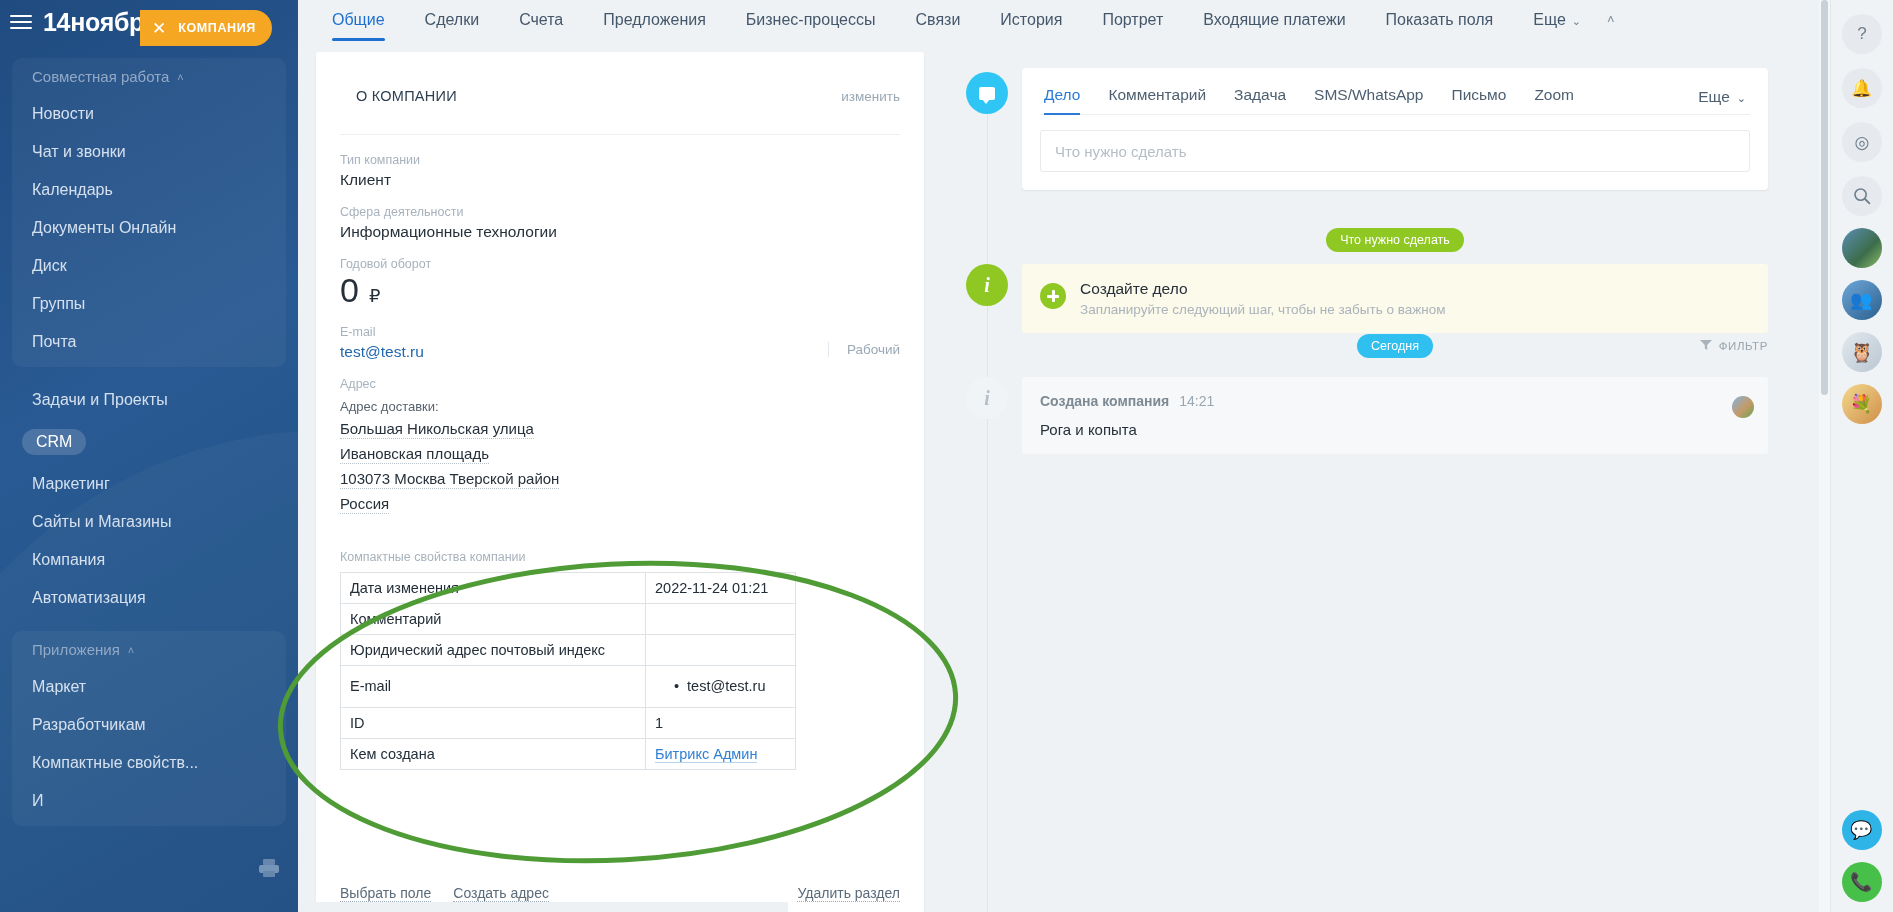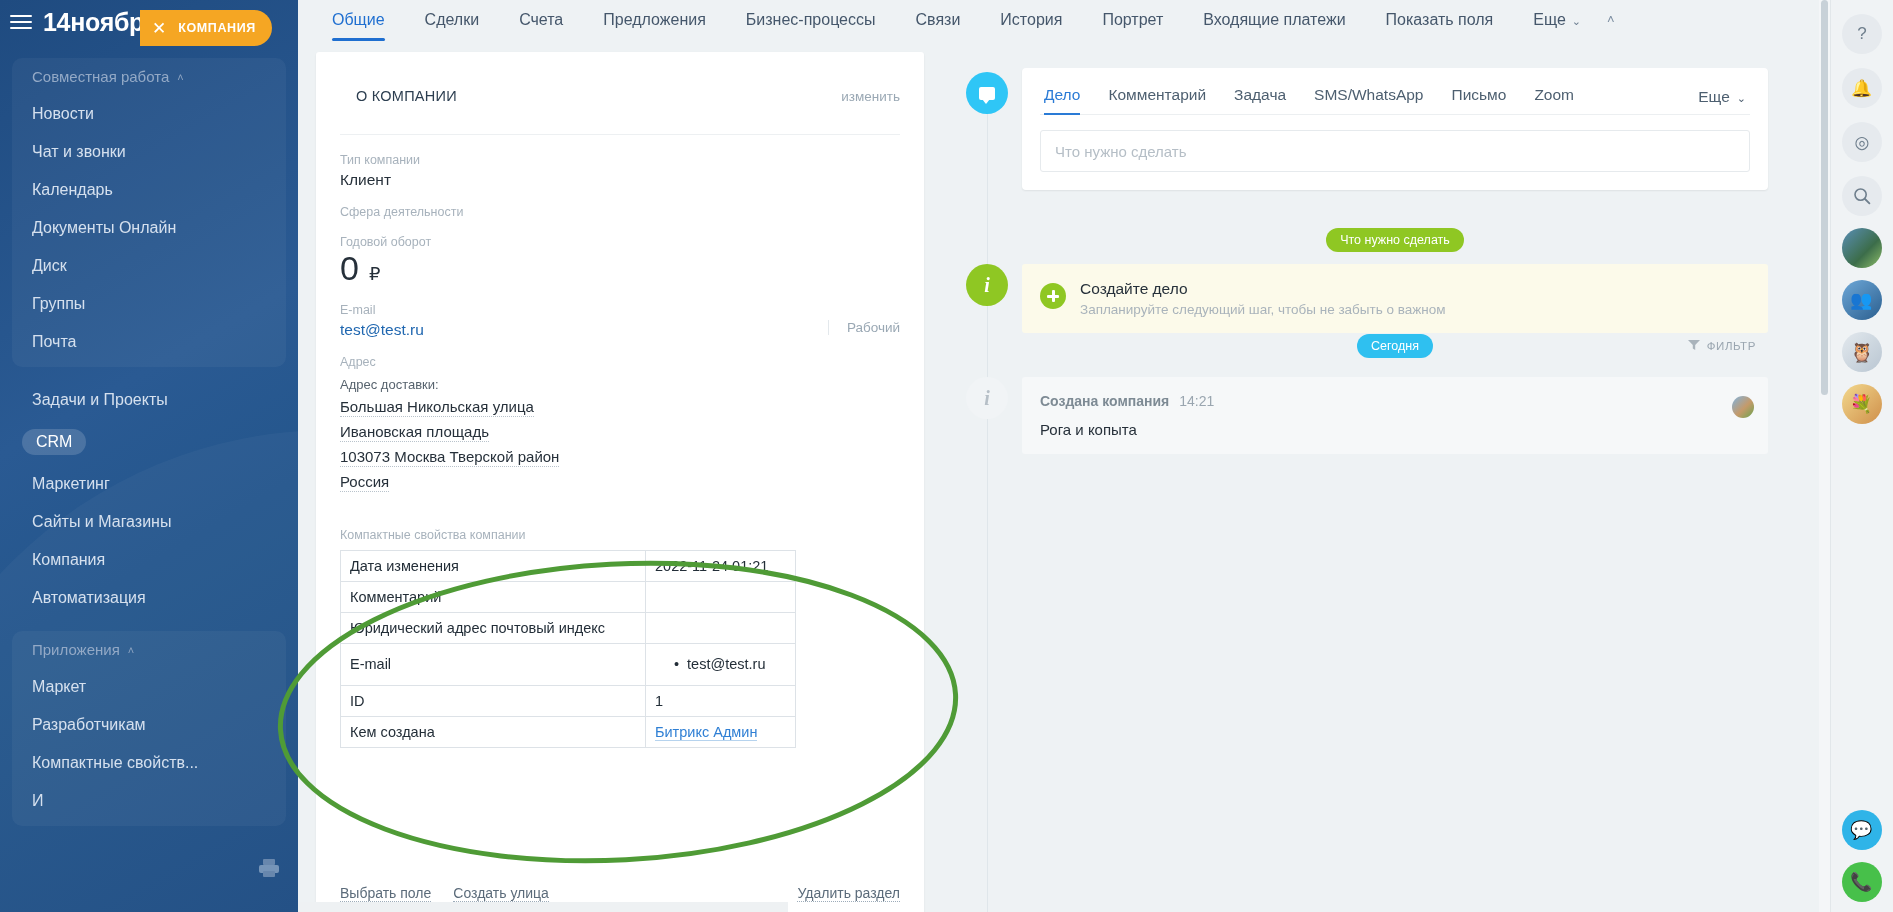--- a/index.html
+++ b/index.html
@@ -212,21 +212,21 @@
   }
   .plus-circle::before{ left: 7px; top: 12px; width: 12px; height: 3px;}
   .plus-circle::after { left: 11.5px; top: 7px; width: 3px; height: 12px;}
   .tl-title { font-size: 15.5px; color:#26303a; }
   .tl-sub { font-size: 13.5px; color:#a9b3bb; margin-top: 4px; }
   .tl-meta { font-size: 14px; color:#9aa6b0; }
   .tl-meta b { color:#7d8a94; font-weight: 700; margin-right: 10px;}
   .tl-text { font-size: 15px; color:#26303a; margin-top: 12px; }
 
   .filter-btn {
-    position:absolute; right: 44px; top: 288px; display:flex; align-items:center;
+    position:absolute; right: 32px; top: 288px; display:flex; align-items:center;
     font-size: 11.5px; color:#9aa6b0; letter-spacing: .6px; cursor:pointer;
   }
   .filter-btn .fi { margin-right: 7px; }
   .tl-avatar {
     position:absolute; right: 46px; top: 344px; width: 22px; height: 22px; border-radius:50%;
     background: linear-gradient(135deg,#7fb3e0,#c59a6a 55%,#6aa34e);
   }
 
   
   .rail {
@@ -357,20 +357,21 @@
         <h2>О КОМПАНИИ</h2>
         <span class="edit">изменить</span>
       </div>
       <div class="card-sep"></div>
 
       <div class="card-body">
         <div class="fld-label">Тип компании</div>
         <div class="fld-value">Клиент</div>
 
         <div class="fld-label">Сфера деятельности</div>
+        <div class="fld-value">Информационные технологии</div>
 
         <div class="fld-label">Годовой оборот</div>
         <div class="fld-money">
           <span class="amt">0</span>
           <span class="cur">₽</span>
         </div>
 
         <div class="fld-label">E-mail</div>
         <div class="email-row">
           <span class="fld-value link">test@test.ru</span>
@@ -413,21 +414,21 @@
               <td class="v">
                 <a href="#">Битрикс Админ</a>
               </td>
             </tr>
           </tbody>
         </table>
       </div>
 
       <div class="cprops-foot">
         <a>Выбрать поле</a>
-        <a>Создать улица</a>
+        <a>Создать адрес</a>
         <span class="del">Удалить раздел</span>
       </div>
     </div>
 
     <div class="timeline">
       <div class="tl-rail"></div>
 
       <div class="tl-bubble-icon">
           <span class="sq"></span>
         </div>

